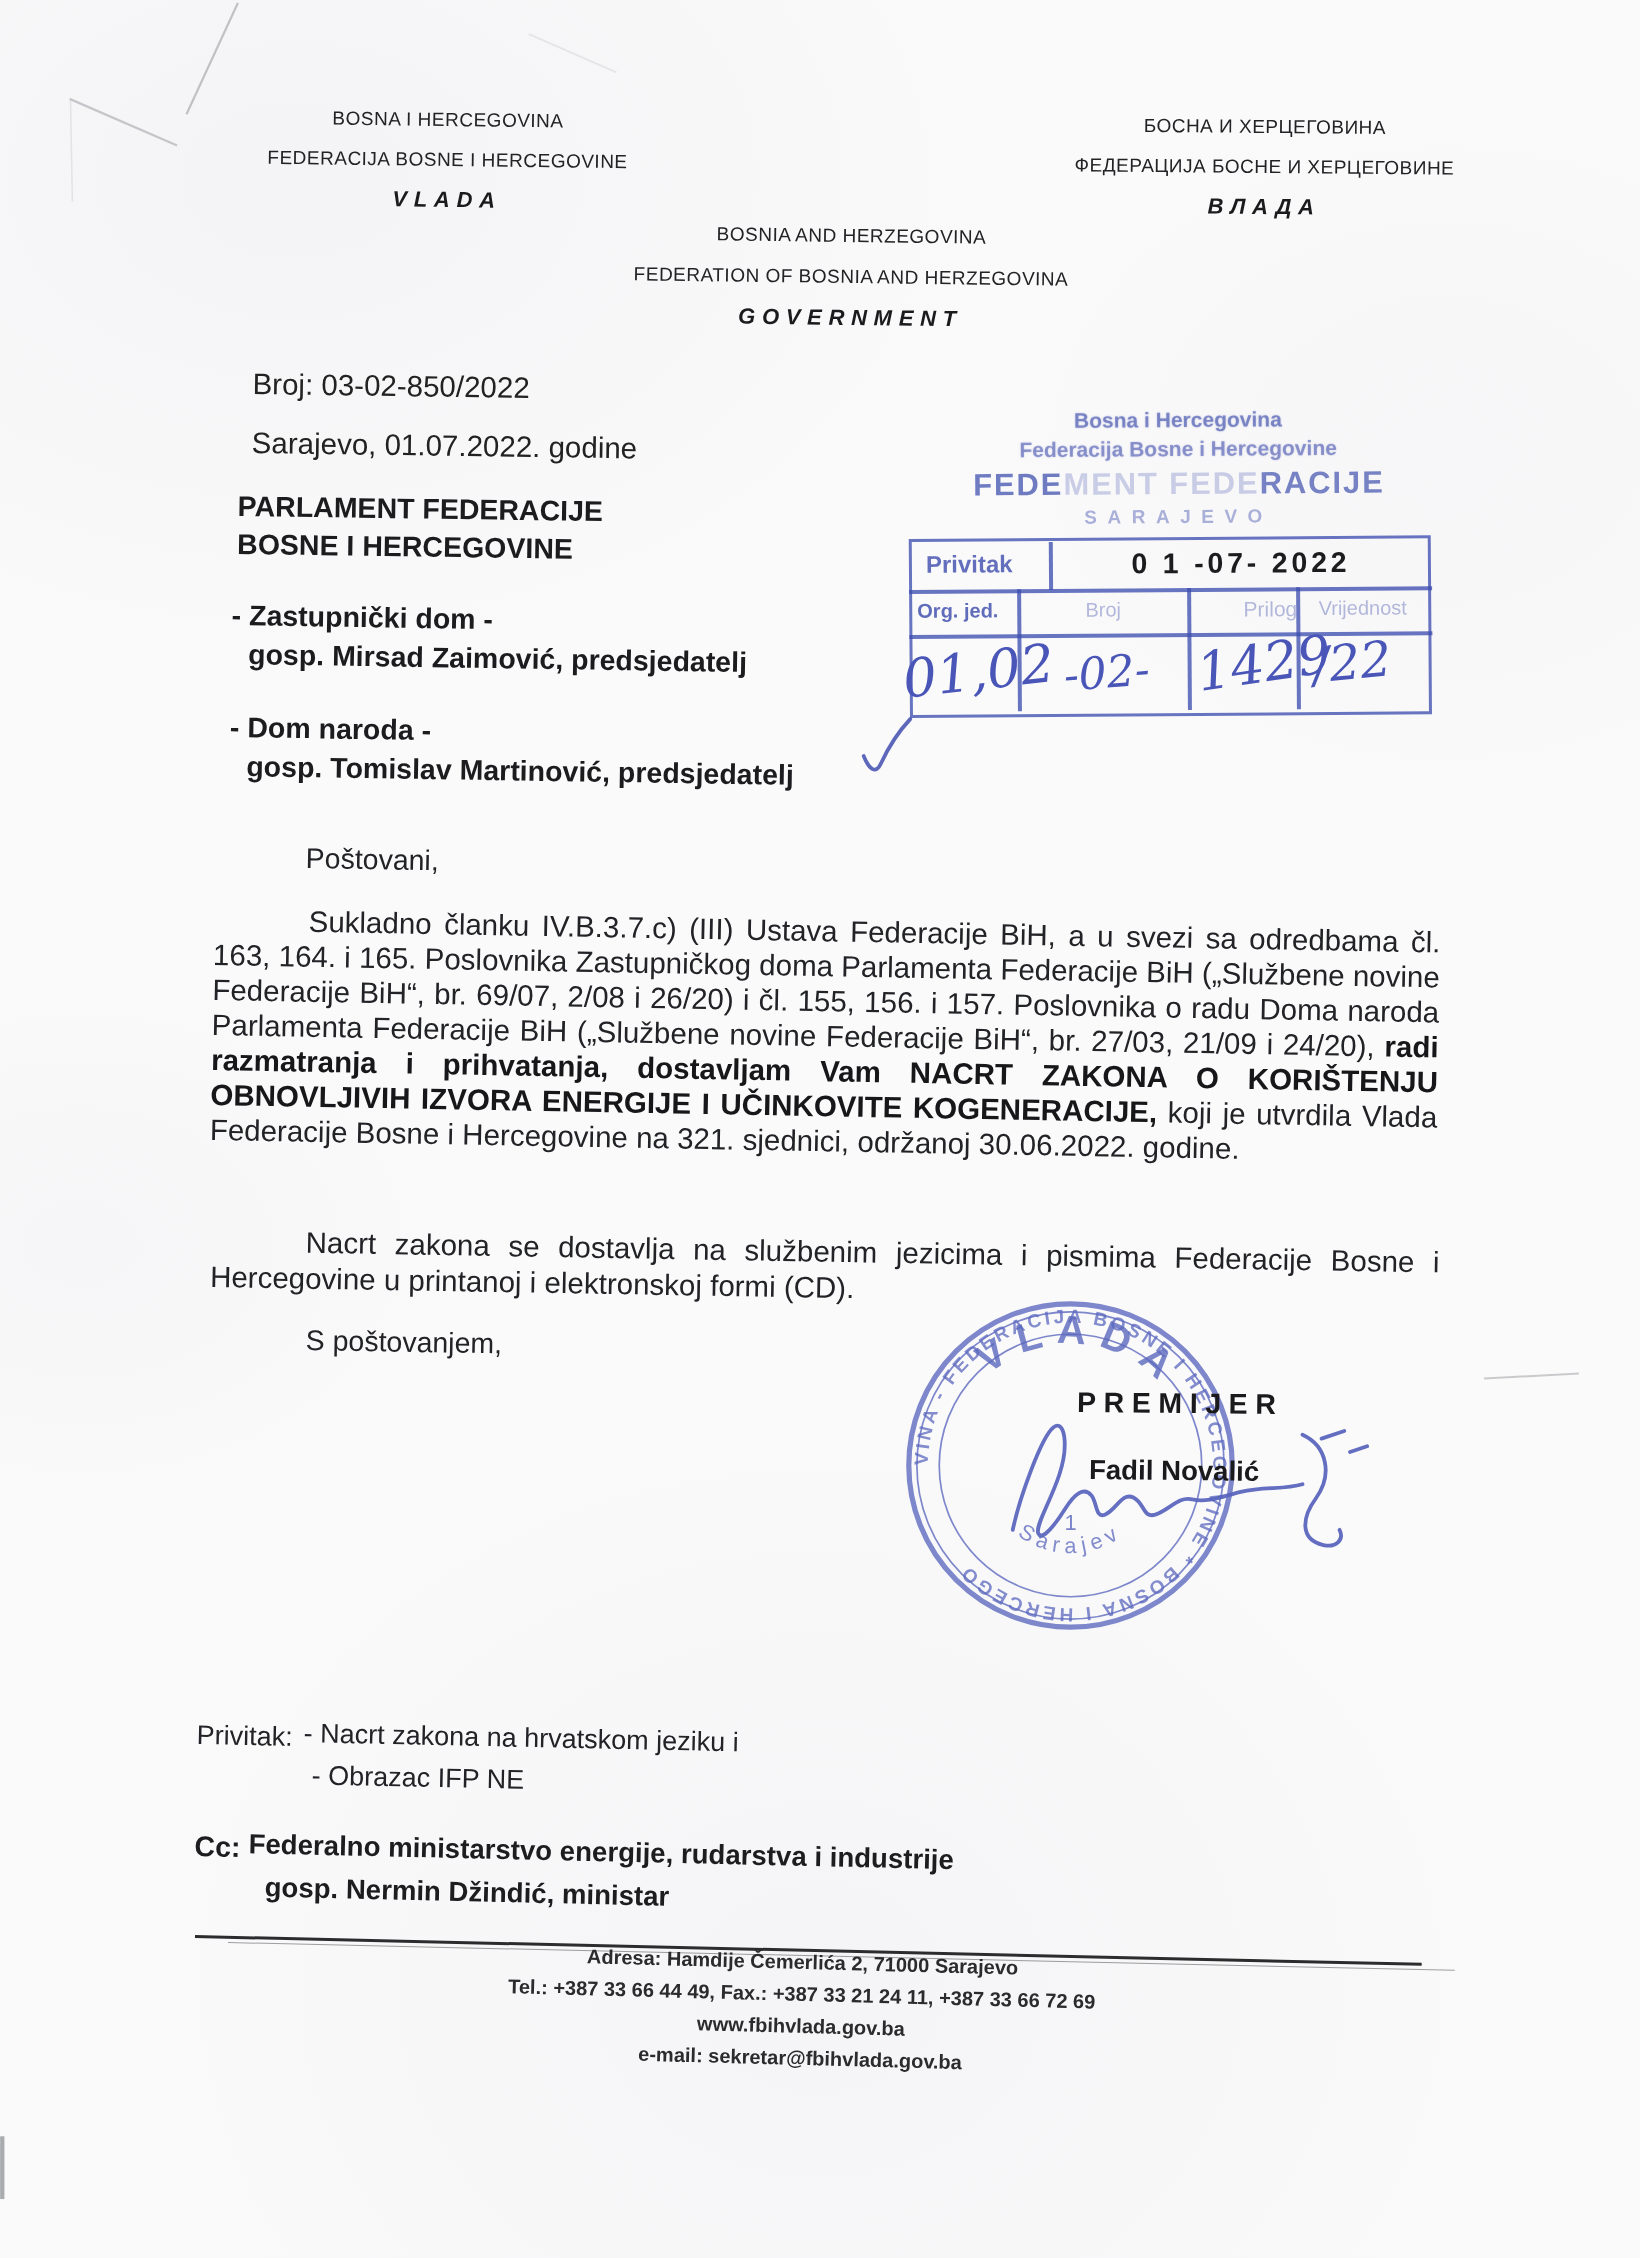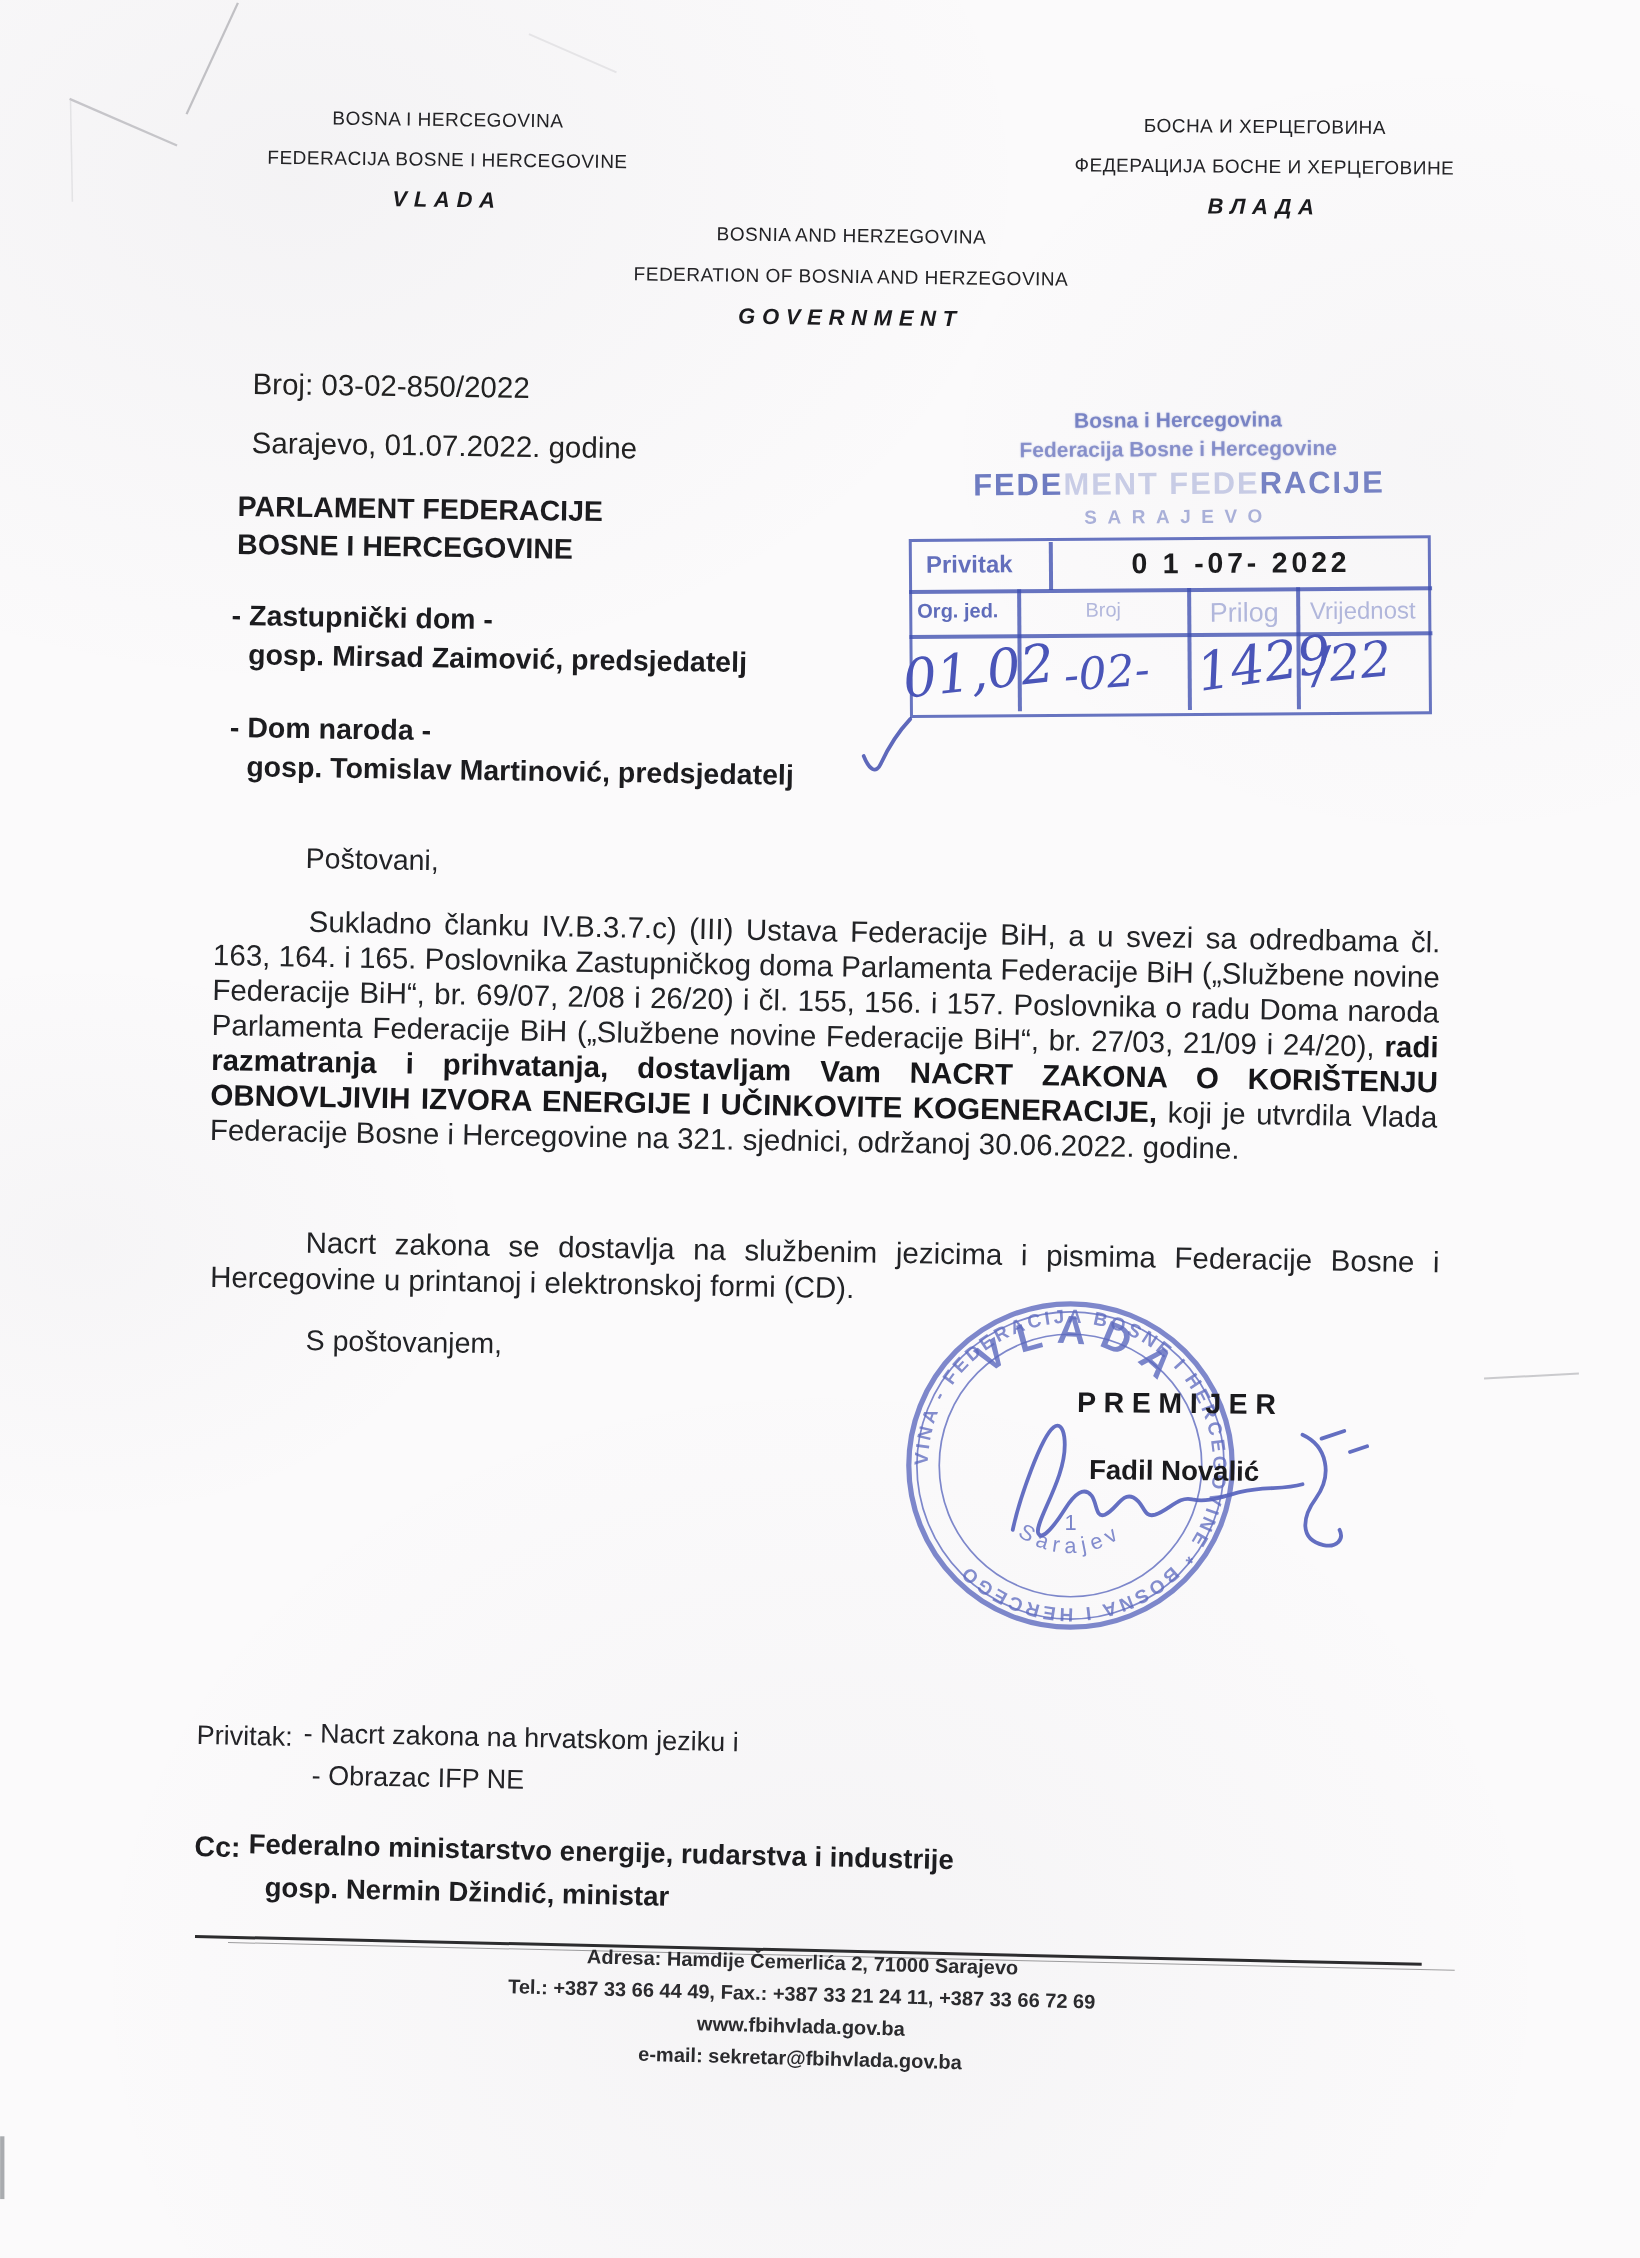--- a/index.html
+++ b/index.html
@@ -107,22 +107,22 @@
     <div class="rs-line" style="left:155px;top:142px;width:3.8px;height:48px;"></div>
     <div class="rs-line" style="left:123px;top:189px;width:3.8px;height:122px;"></div>
     <div class="rs-line" style="left:293px;top:189px;width:3.8px;height:122px;"></div>
     <div class="rs-line" style="left:402px;top:189px;width:3.8px;height:122px;"></div>
 
     <div class="abs b" style="left:32px;top:150px;font-size:24px;color:rgba(56,72,170,0.78);">Privitak</div>
     <div class="abs ctr b" style="left:159px;top:148px;width:376px;font-size:28.5px;letter-spacing:3.8px;color:#1c1c1e;">0 1 -07- 2022</div>
 
     <div class="abs b" style="left:23px;top:199px;font-size:20px;color:rgba(56,72,170,0.8);">Org. jed.</div>
     <div class="abs ctr rs-faint3" style="left:126px;top:199px;width:166px;font-size:20px;">Broj</div>
-    <div class="abs ctr rs-faint3" style="left:297px;top:199px;width:106px;font-size:27px;">Prilog</div>
-    <div class="abs ctr rs-faint3" style="left:406px;top:199px;width:125px;font-size:24px;opacity:1.1;">Vrijednost</div>
+    <div class="abs ctr rs-faint3" style="left:297px;top:199px;width:106px;font-size:21px;text-align:right;">Prilog</div>
+    <div class="abs ctr rs-faint3" style="left:406px;top:199px;width:125px;font-size:20px;opacity:1.1;">Vrijednost</div>
 
     <span class="rs-hw" style="left:7.6px;top:240px;font-size:53px;transform:rotate(-6deg);">01,02</span>
     <span class="rs-hw" style="left:169px;top:247px;font-size:44px;transform:rotate(-4deg);">-02-</span>
     <span class="rs-hw" style="left:302px;top:234px;font-size:53px;transform:rotate(-8deg);">1429</span>
     <span class="rs-hw" style="left:418px;top:236px;font-size:49px;transform:rotate(-5deg);">/22</span>
   </div>
 
   <div class="abs plain" style="left:306px;top:842px;transform:rotate(1deg);transform-origin:left top;">Poštovani,</div>
 
   <div class="abs bodytxt" style="left:214px;top:902px;width:1227px;text-indent:95px;transform:rotate(1.05deg);transform-origin:left top;"><span>Sukladno članku IV.B.3.7.c) (III) Ustava Federacije BiH, a u svezi sa odredbama čl. 163, 164. i 165. Poslovnika Zastupničkog doma Parlamenta Federacije BiH („Službene novine Federacije BiH“, br. 69/07, 2/08 i 26/20) i čl. 155, 156. i 157. Poslovnika o radu Doma naroda Parlamenta Federacije BiH („Službene novine Federacije BiH“, br. 27/03, 21/09 i 24/20), </span><span class="bseg">radi razmatranja i prihvatanja, dostavljam Vam NACRT ZAKONA O KORIŠTENJU OBNOVLJIVIH IZVORA ENERGIJE I UČINKOVITE KOGENERACIJE,</span><span> koji je utvrdila Vlada Federacije Bosne i Hercegovine na 321. sjednici, održanoj 30.06.2022. godine.</span></div>

